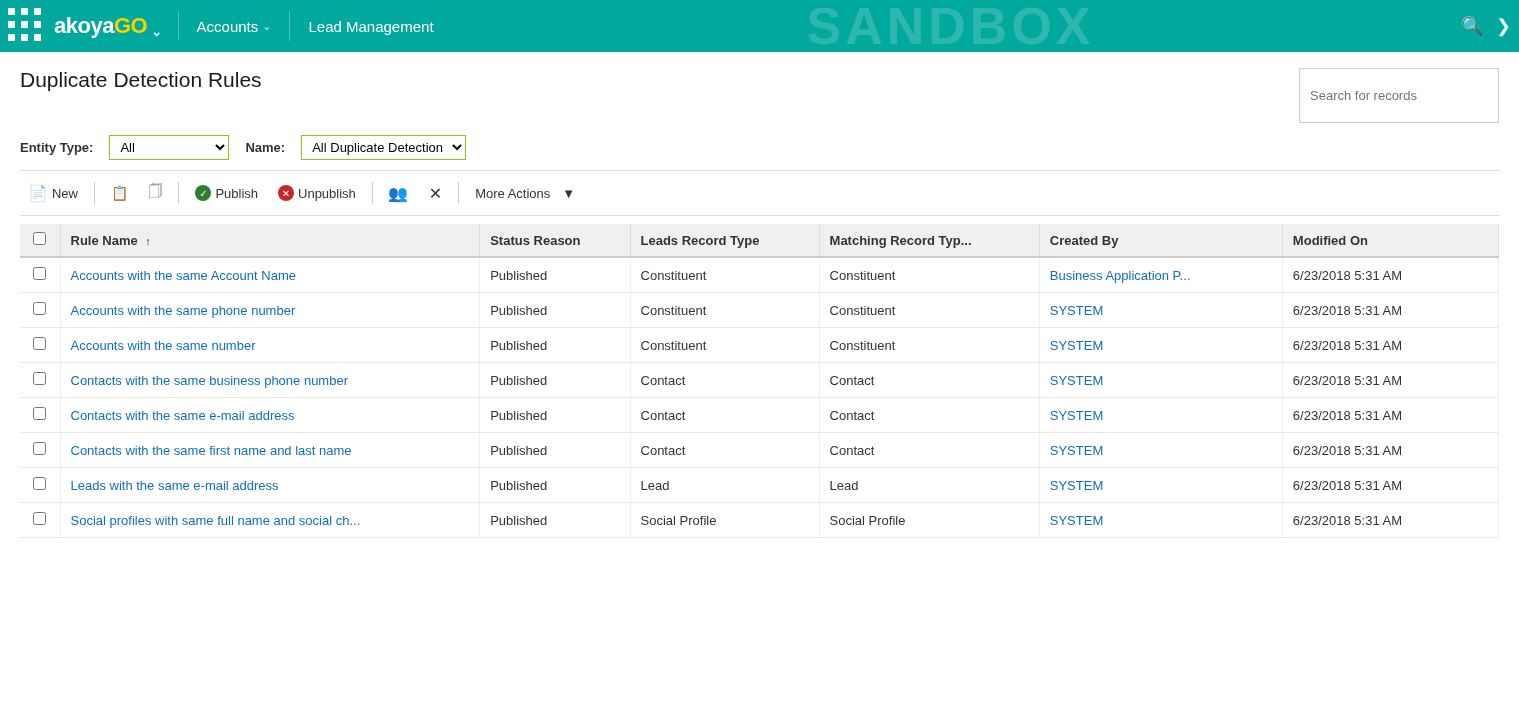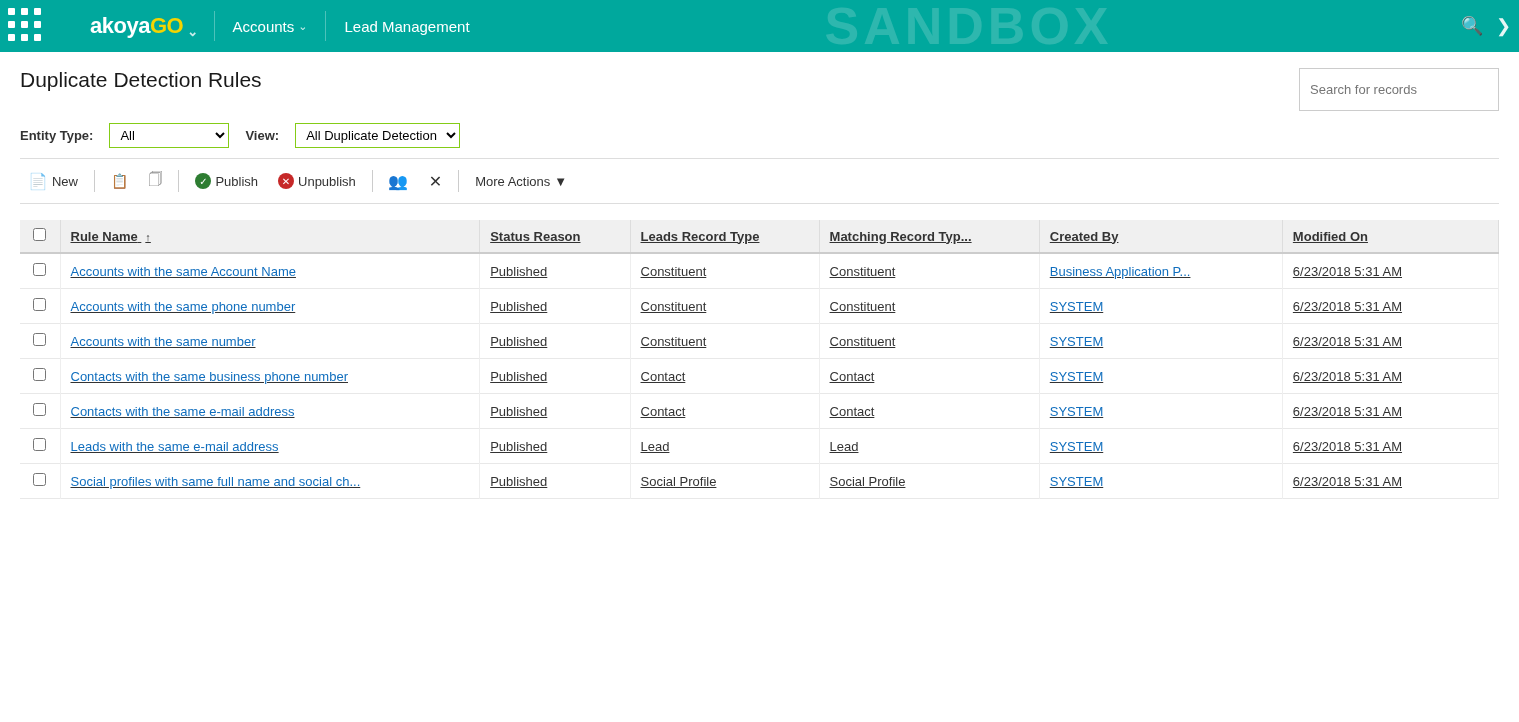--- a/index.html
+++ b/index.html
@@ -29,21 +29,20 @@
       border-radius: 1px;
     }
     .brand {
       display: flex;
       align-items: flex-end;
       font-size: 22px;
       font-weight: 700;
       color: #fff;
       margin-right: 4px;
       letter-spacing: -0.5px;
-      margin-left: 36px;
     }
     .brand-go { color: #f5d400; }
     .brand-chevron {
       font-size: 13px;
       margin-left: 4px;
       color: #fff;
       opacity: 0.8;
     }
     .nav-divider {
       width: 1px;
@@ -97,21 +96,21 @@
       justify-content: space-between;
       margin-bottom: 12px;
     }
     .page-title {
       font-size: 21px;
       font-weight: 300;
       color: #1a1a1a;
     }
     .search-records-box {
       border: 1px solid #ccc;
-      padding: 13px 10px;
+      padding: 19px 10px;
       color: #aaa;
       font-size: 13px;
       width: 200px;
       cursor: text;
     }
 
     
     .filters-row {
       display: flex;
       align-items: center;
@@ -182,35 +181,34 @@
       background: #c62828;
       display: inline-flex;
       align-items: center;
       justify-content: center;
       color: #fff;
       font-size: 10px;
     }
     .more-actions-btn {
       display: flex;
       align-items: center;
-      gap: 4px;
+      gap: 12px;
       cursor: pointer;
       font-size: 13px;
       padding: 4px 8px;
       background: none;
       border: none;
       color: #333;
     }
 
     
     .data-table {
       width: 100%;
       border-collapse: collapse;
-      margin-top: 16px;
-      text-decoration: underline;
+      margin-top: 8px;
     }
     .data-table thead tr {
       background: #f0f0f0;
       border-bottom: 2px solid #ccc;
     }
     .data-table th {
       text-align: left;
       padding: 8px 10px;
       font-weight: 600;
       font-size: 13px;
@@ -307,21 +305,21 @@
   <div class="page-header">
     <h1 class="page-title">Duplicate Detection Rules</h1>
     <input class="search-records-box" type="text" placeholder="Search for records" style="">
   </div>
 
   <div class="filters-row">
     <span class="filter-label">Entity Type:</span>
     <select class="filter-select">
       <option>All</option>
     </select>
-    <span class="view-label">View:</span>
+    <span class="view-label">Name:</span>
     <select class="filter-select">
       <option>All Duplicate Detection</option>
     </select>
   </div>
 
   <div class="toolbar">
     <button class="toolbar-btn">
       <span class="toolbar-icon">📄</span>
       <span>New</span>
     </button>
@@ -456,20 +454,35 @@
       <td>
         <span class="created-by-link">SYSTEM</span>
       </td>
       <td>6/23/2018 5:31 AM</td>
     </tr>
         <tr>
       <td class="checkbox-cell">
         <input type="checkbox" style="">
       </td>
       <td>
+        <a class="record-link">Contacts with the same first name and last name</a>
+      </td>
+      <td>Published</td>
+      <td>Contact</td>
+      <td>Contact</td>
+      <td>
+        <span class="created-by-link">SYSTEM</span>
+      </td>
+      <td>6/23/2018 5:31 AM</td>
+    </tr>
+        <tr>
+      <td class="checkbox-cell">
+        <input type="checkbox" style="">
+      </td>
+      <td>
         <a class="record-link">Leads with the same e-mail address</a>
       </td>
       <td>Published</td>
       <td>Lead</td>
       <td>Lead</td>
       <td>
         <span class="created-by-link">SYSTEM</span>
       </td>
       <td>6/23/2018 5:31 AM</td>
     </tr>

